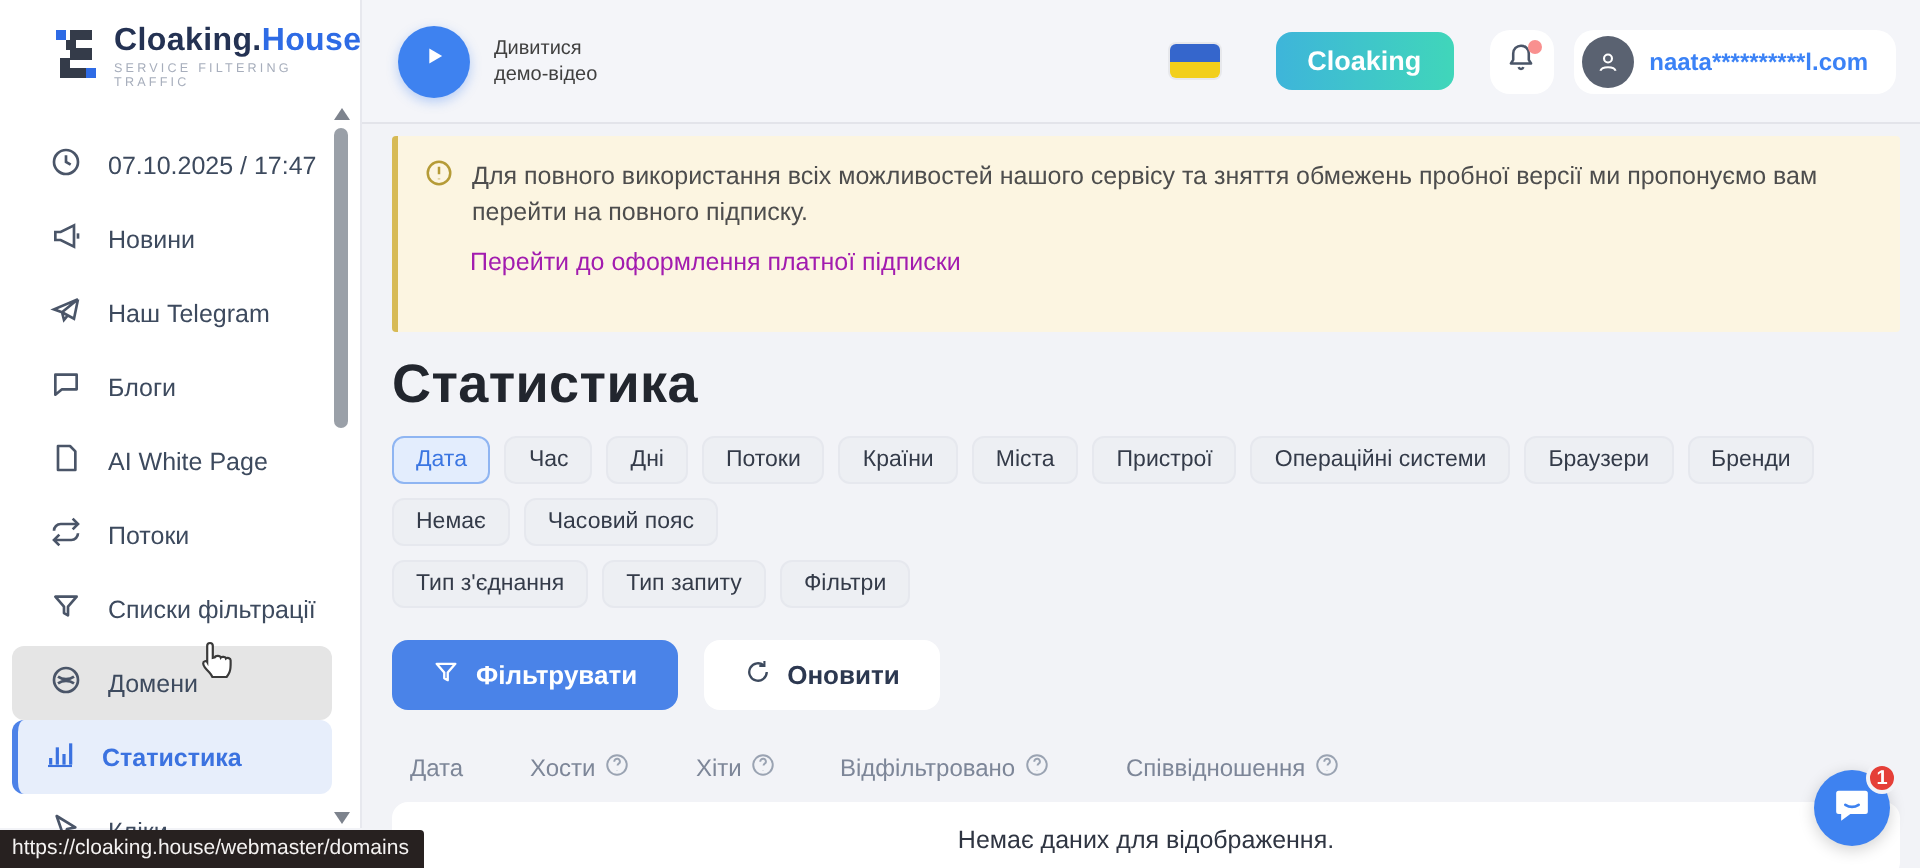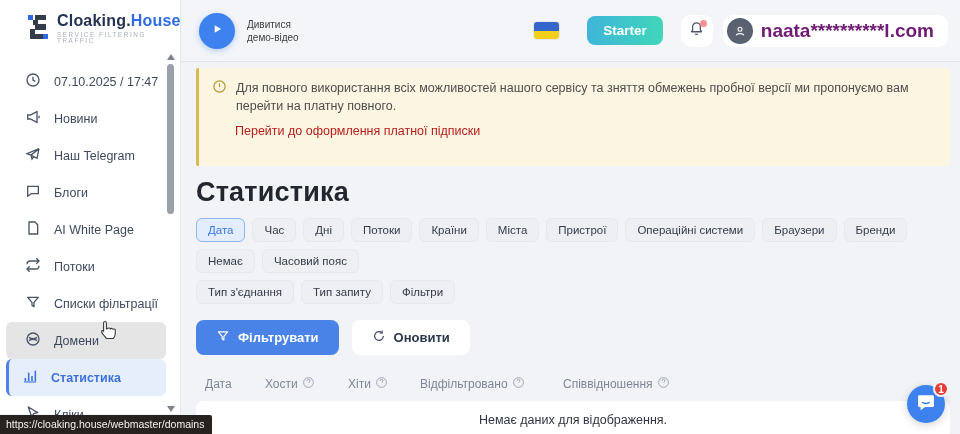--- a/index.html
+++ b/index.html
@@ -65,29 +65,29 @@
   .bell-wrap {
     width:32px; height:32px; background:#fff; border-radius:10px; position:relative;
     display:flex; align-items:center; justify-content:center; margin-right:10px; cursor:pointer;
   }
   .bell-dot { position:absolute; top:5px; right:6px; width:7px; height:7px; border-radius:50%; background:#f9908f; }
   .user-pill {
     height:32px; background:#fff; border-radius:10px; display:flex; align-items:center;
     gap:8px; padding:3px 14px 3px 4px; cursor:pointer;
   }
   .avatar { width:26px; height:26px; border-radius:50%; background:#5a6271; display:flex; align-items:center; justify-content:center; }
-  .user-email { font-size:19px; font-weight:bold; color:#701a75; }
+  .user-email { font-size:12px; font-weight:bold; color:#3b82f6; }
   
   .banner {
     margin:6px 10px 0 15px; background:#fcf5e1; border-left:3px solid #d7ba55;
     padding:11px 16px 12px 13px; border-radius:2px;
   }
   .banner-row { display:flex; gap:9px; }
   .banner-text { font-size:12.5px; color:#4d4d4d; line-height:1.45; max-width:700px; }
-  .banner-link { display:inline-block; margin:9px 0 16px 23px; font-size:12.5px; color:#b91c1c; cursor:pointer; text-decoration:none; }
+  .banner-link { display:inline-block; margin:9px 0 16px 23px; font-size:12.5px; color:#a21caf; cursor:pointer; text-decoration:none; }
   
   .page-title { font-size:27px; font-weight:bold; color:#22262e; margin:11px 0 10px 15px; letter-spacing:.2px; }
   .tabs { margin:0 10px 0 15px; display:flex; flex-wrap:wrap; gap:7px; }
   .tabs + .tabs { margin-top:7px; }
   .tab {
     padding:5px 11px; font-size:11.5px; color:#343b49; background:#edeff3;
     border:1px solid #e6e8ee; border-radius:6px; cursor:pointer; white-space:nowrap;
   }
   .tab.active { background:#e3edfd; border-color:#8fb5f2; color:#3b76e2; }
   
@@ -242,21 +242,21 @@
     </div>
     <div class="demo-label">
       <div>Дивитися</div>
       <div>демо-відео</div>
     </div>
     <div class="top-spacer"></div>
     <div class="flag">
       <div class="top"></div>
       <div class="bottom"></div>
     </div>
-    <button class="plan-badge">Starter</button>
+    <button class="plan-badge">Cloaking</button>
     <div class="bell-wrap">
       <span><svg width="17" height="17" viewBox="0 0 24 24" fill="none" stroke="#4a5568" stroke-width="1.8">
             <path d="M12 4a5.5 5.5 0 00-5.5 5.5V14l-1.6 2.6h14.2L17.5 14V9.5A5.5 5.5 0 0012 4z" stroke-linejoin="round"></path>
             <path d="M10.3 19.2a1.8 1.8 0 003.4 0"></path>
           </svg></span>
       <span class="bell-dot"></span>
     </div>
     <div class="user-pill">
       <span class="avatar">
         <svg width="14" height="14" viewBox="0 0 24 24" fill="none" stroke="#fff" stroke-width="1.8">
@@ -268,21 +268,21 @@
     </div>
   </div>
 
   <div class="banner">
     <div class="banner-row">
       <span><svg width="15" height="15" viewBox="0 0 24 24" fill="none" stroke="#b59b37" stroke-width="2">
             <circle cx="12" cy="12" r="9"></circle>
             <path d="M12 7v6"></path>
             <path d="M12 16.5v.5"></path>
           </svg></span>
-      <span class="banner-text">Для повного використання всіх можливостей нашого сервісу та зняття обмежень пробної версії ми пропонуємо вам перейти на платну повного.</span>
+      <span class="banner-text">Для повного використання всіх можливостей нашого сервісу та зняття обмежень пробної версії ми пропонуємо вам перейти на повного підписку.</span>
     </div>
     <a class="banner-link">Перейти до оформлення платної підписки</a>
   </div>
 
   <div class="page-title">Статистика</div>
 
   <div class="tabs">
     <div class="tab active">Дата</div>
     <div class="tab">Час</div>
     <div class="tab">Дні</div>

